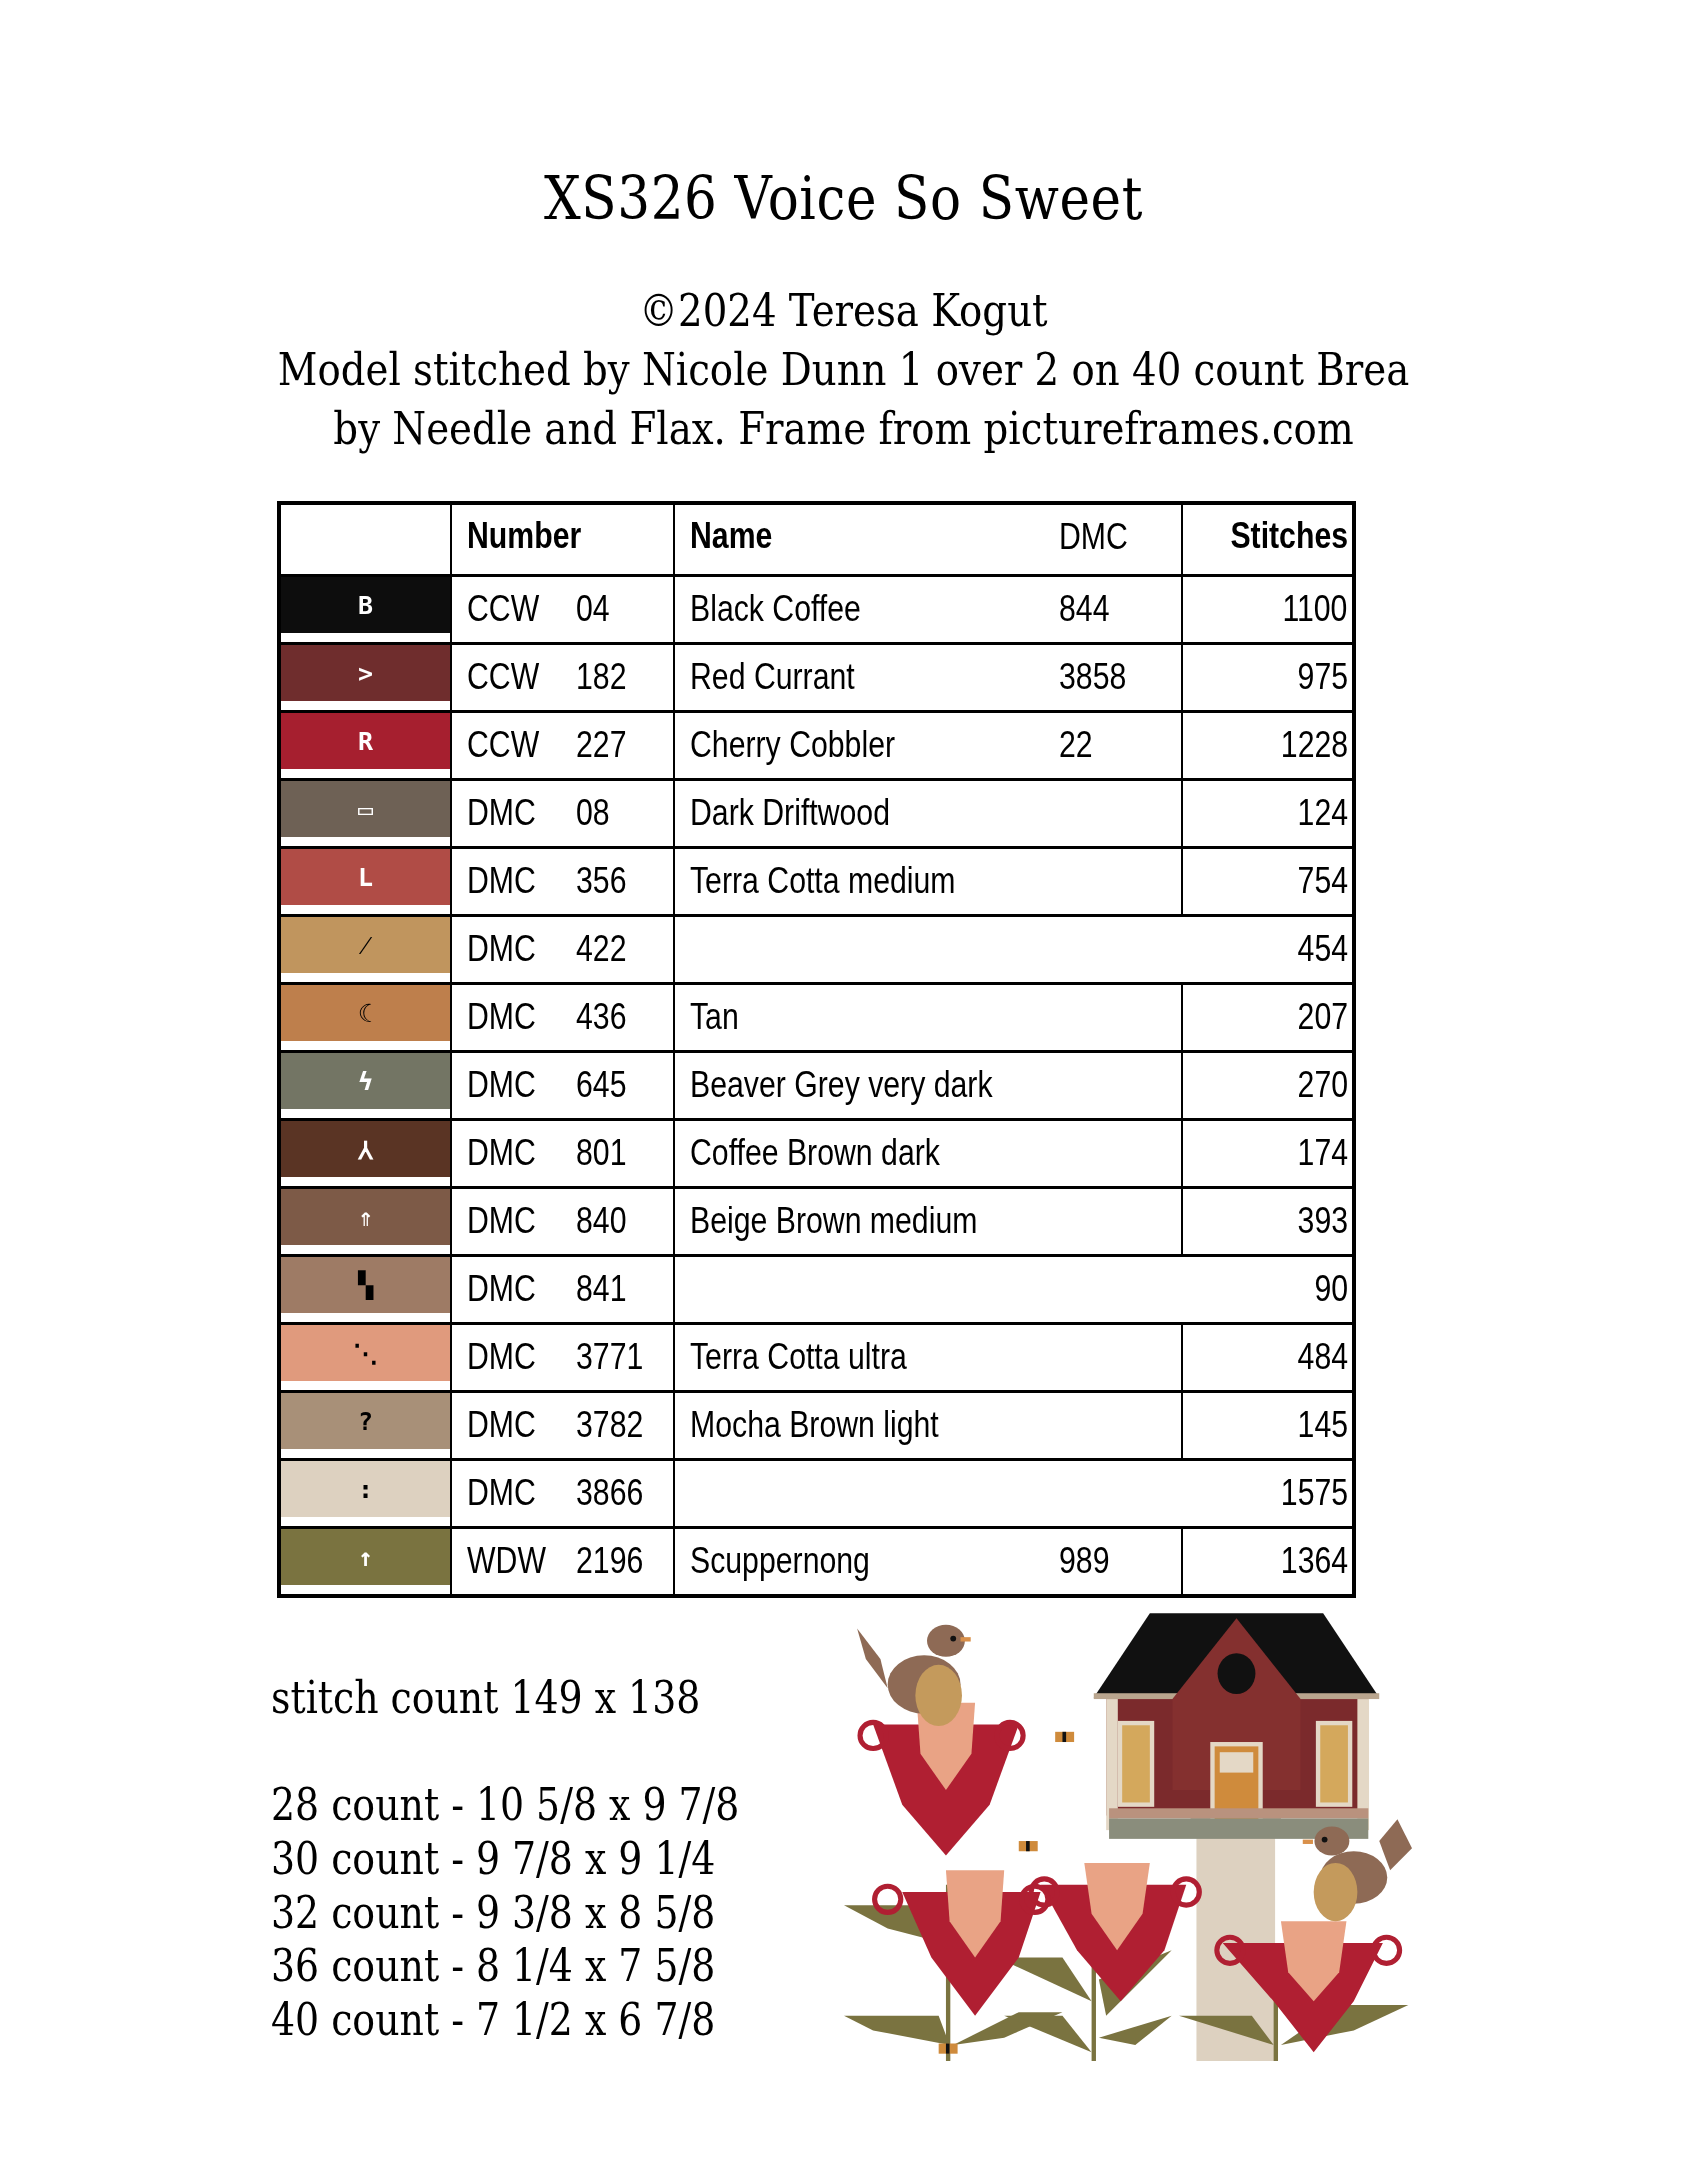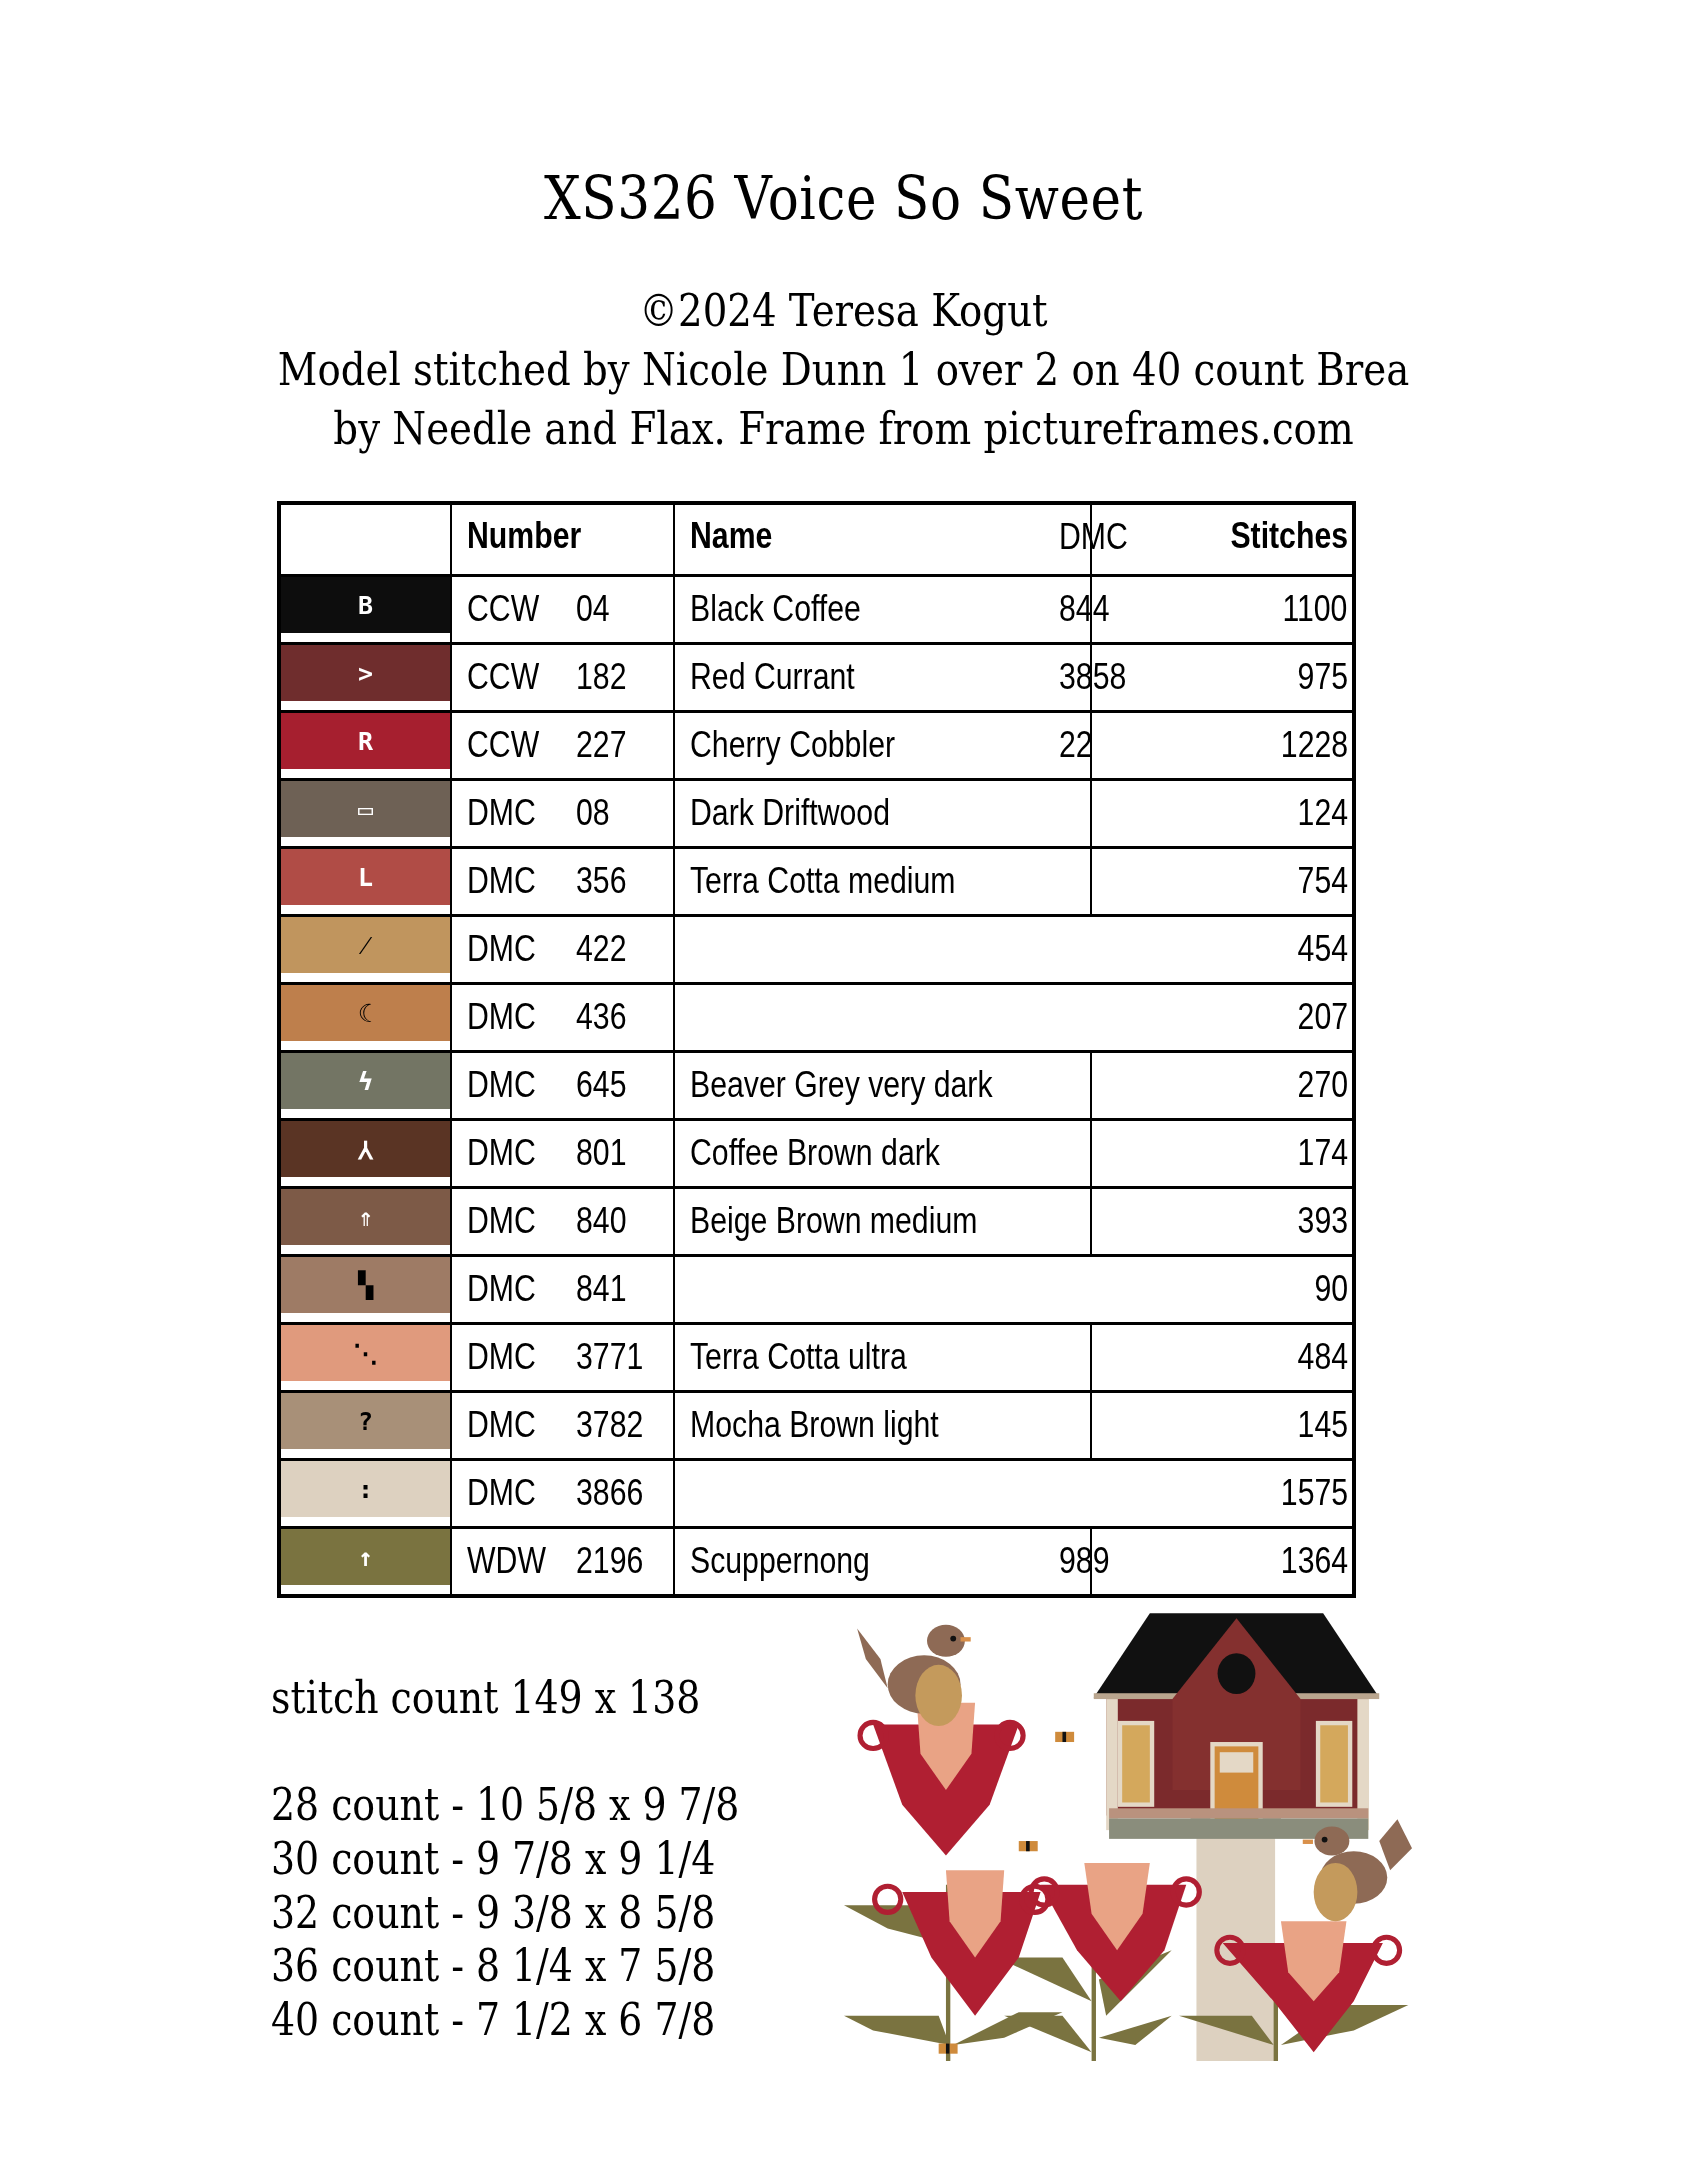--- a/index.html
+++ b/index.html
@@ -8,21 +8,21 @@
   .title { position:absolute; left:0; width:1687px; top:162px; text-align:center; font-size:60px; line-height:73px; letter-spacing:0.7px; transform:scaleX(0.86); transform-origin:center; }
   .sub { position:absolute; left:0; width:1687px; text-align:center; font-size:45px; line-height:58px; transform:scaleX(0.86); transform-origin:center; }
   .sub1 { top:282px; } .sub2 { top:341px; } .sub3 { top:400px; }
 
   .legend { position:absolute; left:277px; top:501px; width:1079px; border:4.4px solid #000; box-sizing:border-box; }
   .row { position:relative; height:68px; border-top:3.6px solid #000; box-sizing:border-box; display:flex; }
   .row.header { height:69px; border-top:none; }
   .cell { position:relative; height:100%; box-sizing:border-box; border-right:2.9px solid #000; font-family:"Liberation Sans", sans-serif; }
   .c-sym { width:171px; }
   .c-num { width:223px; }
-  .c-name { width:417px; }
+  .c-name { width:508px; }
   .c-st { flex:1; border-right:none; }
   .swatch { position:absolute; left:0; top:0; right:0; height:56px; display:flex; align-items:center; justify-content:center; }
   .txt { position:absolute; top:10.2px; font-size:36px; line-height:44px; white-space:nowrap; transform:scaleX(0.84); transform-origin:left center; }
   .hdr { font-weight:bold; top:8.7px; }
   .num-brand { left:14.6px; }
   .num-code { left:124px; }
   .name { left:14.6px; }
   .dmc { left:384px; }
   .st { right:4.4px; transform-origin:right center; }
   .sym-glyph { font-family:"DejaVu Sans Mono", monospace; font-weight:bold; font-size:25px; color:#fff; }
@@ -159,20 +159,24 @@
   </div>
       <div class="row">
     <div class="cell c-sym">
       <div class="swatch" style="background: rgb(190, 127, 76);">
         <span class="sym-glyph" style="color: rgb(0, 0, 0);">☾</span>
       </div>
     </div>
     <div class="cell c-num">
       <span class="txt num-brand">DMC</span>
       <span class="txt num-code">436</span>
+    </div>
+    <div class="cell c-name">
+      <span class="txt name">Tan</span>
+      <span class="txt dmc"></span>
     </div>
     <div class="cell c-st">
       <span class="txt st">207</span>
     </div>
   </div>
       <div class="row">
     <div class="cell c-sym">
       <div class="swatch" style="background: rgb(115, 117, 100);">
         <span class="sym-glyph" style="color: rgb(255, 255, 255);">ϟ</span>
       </div>

